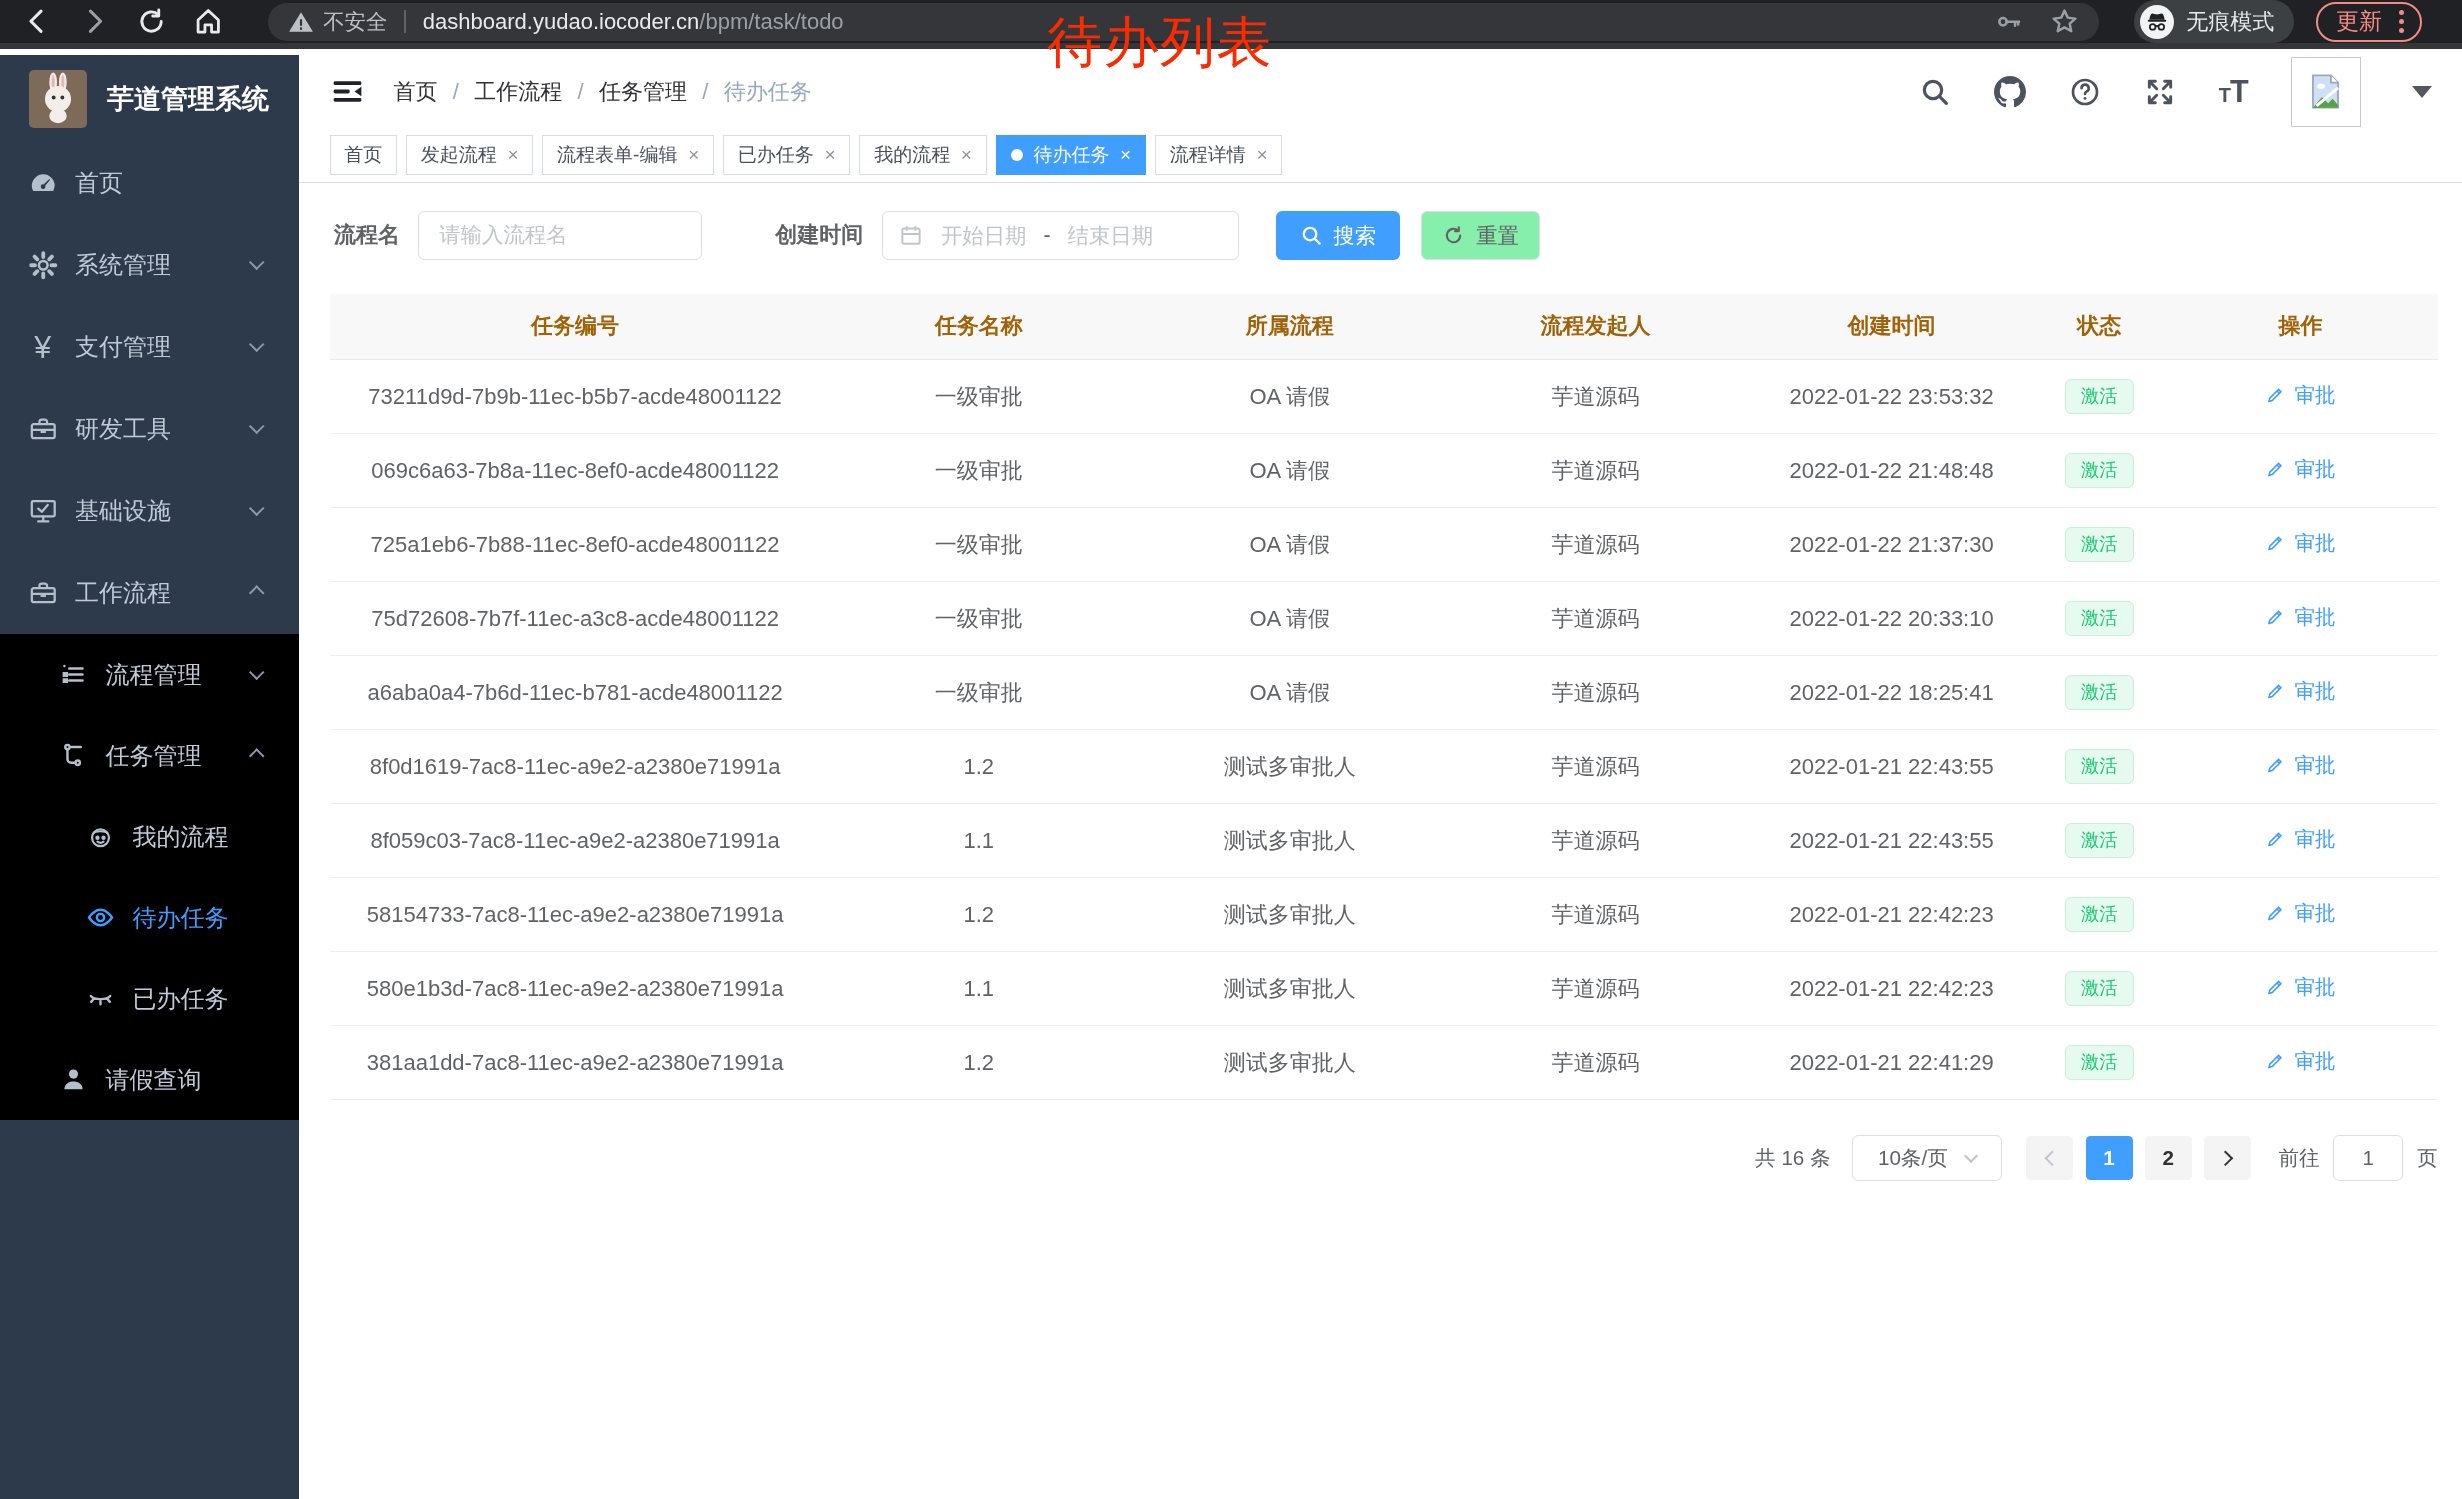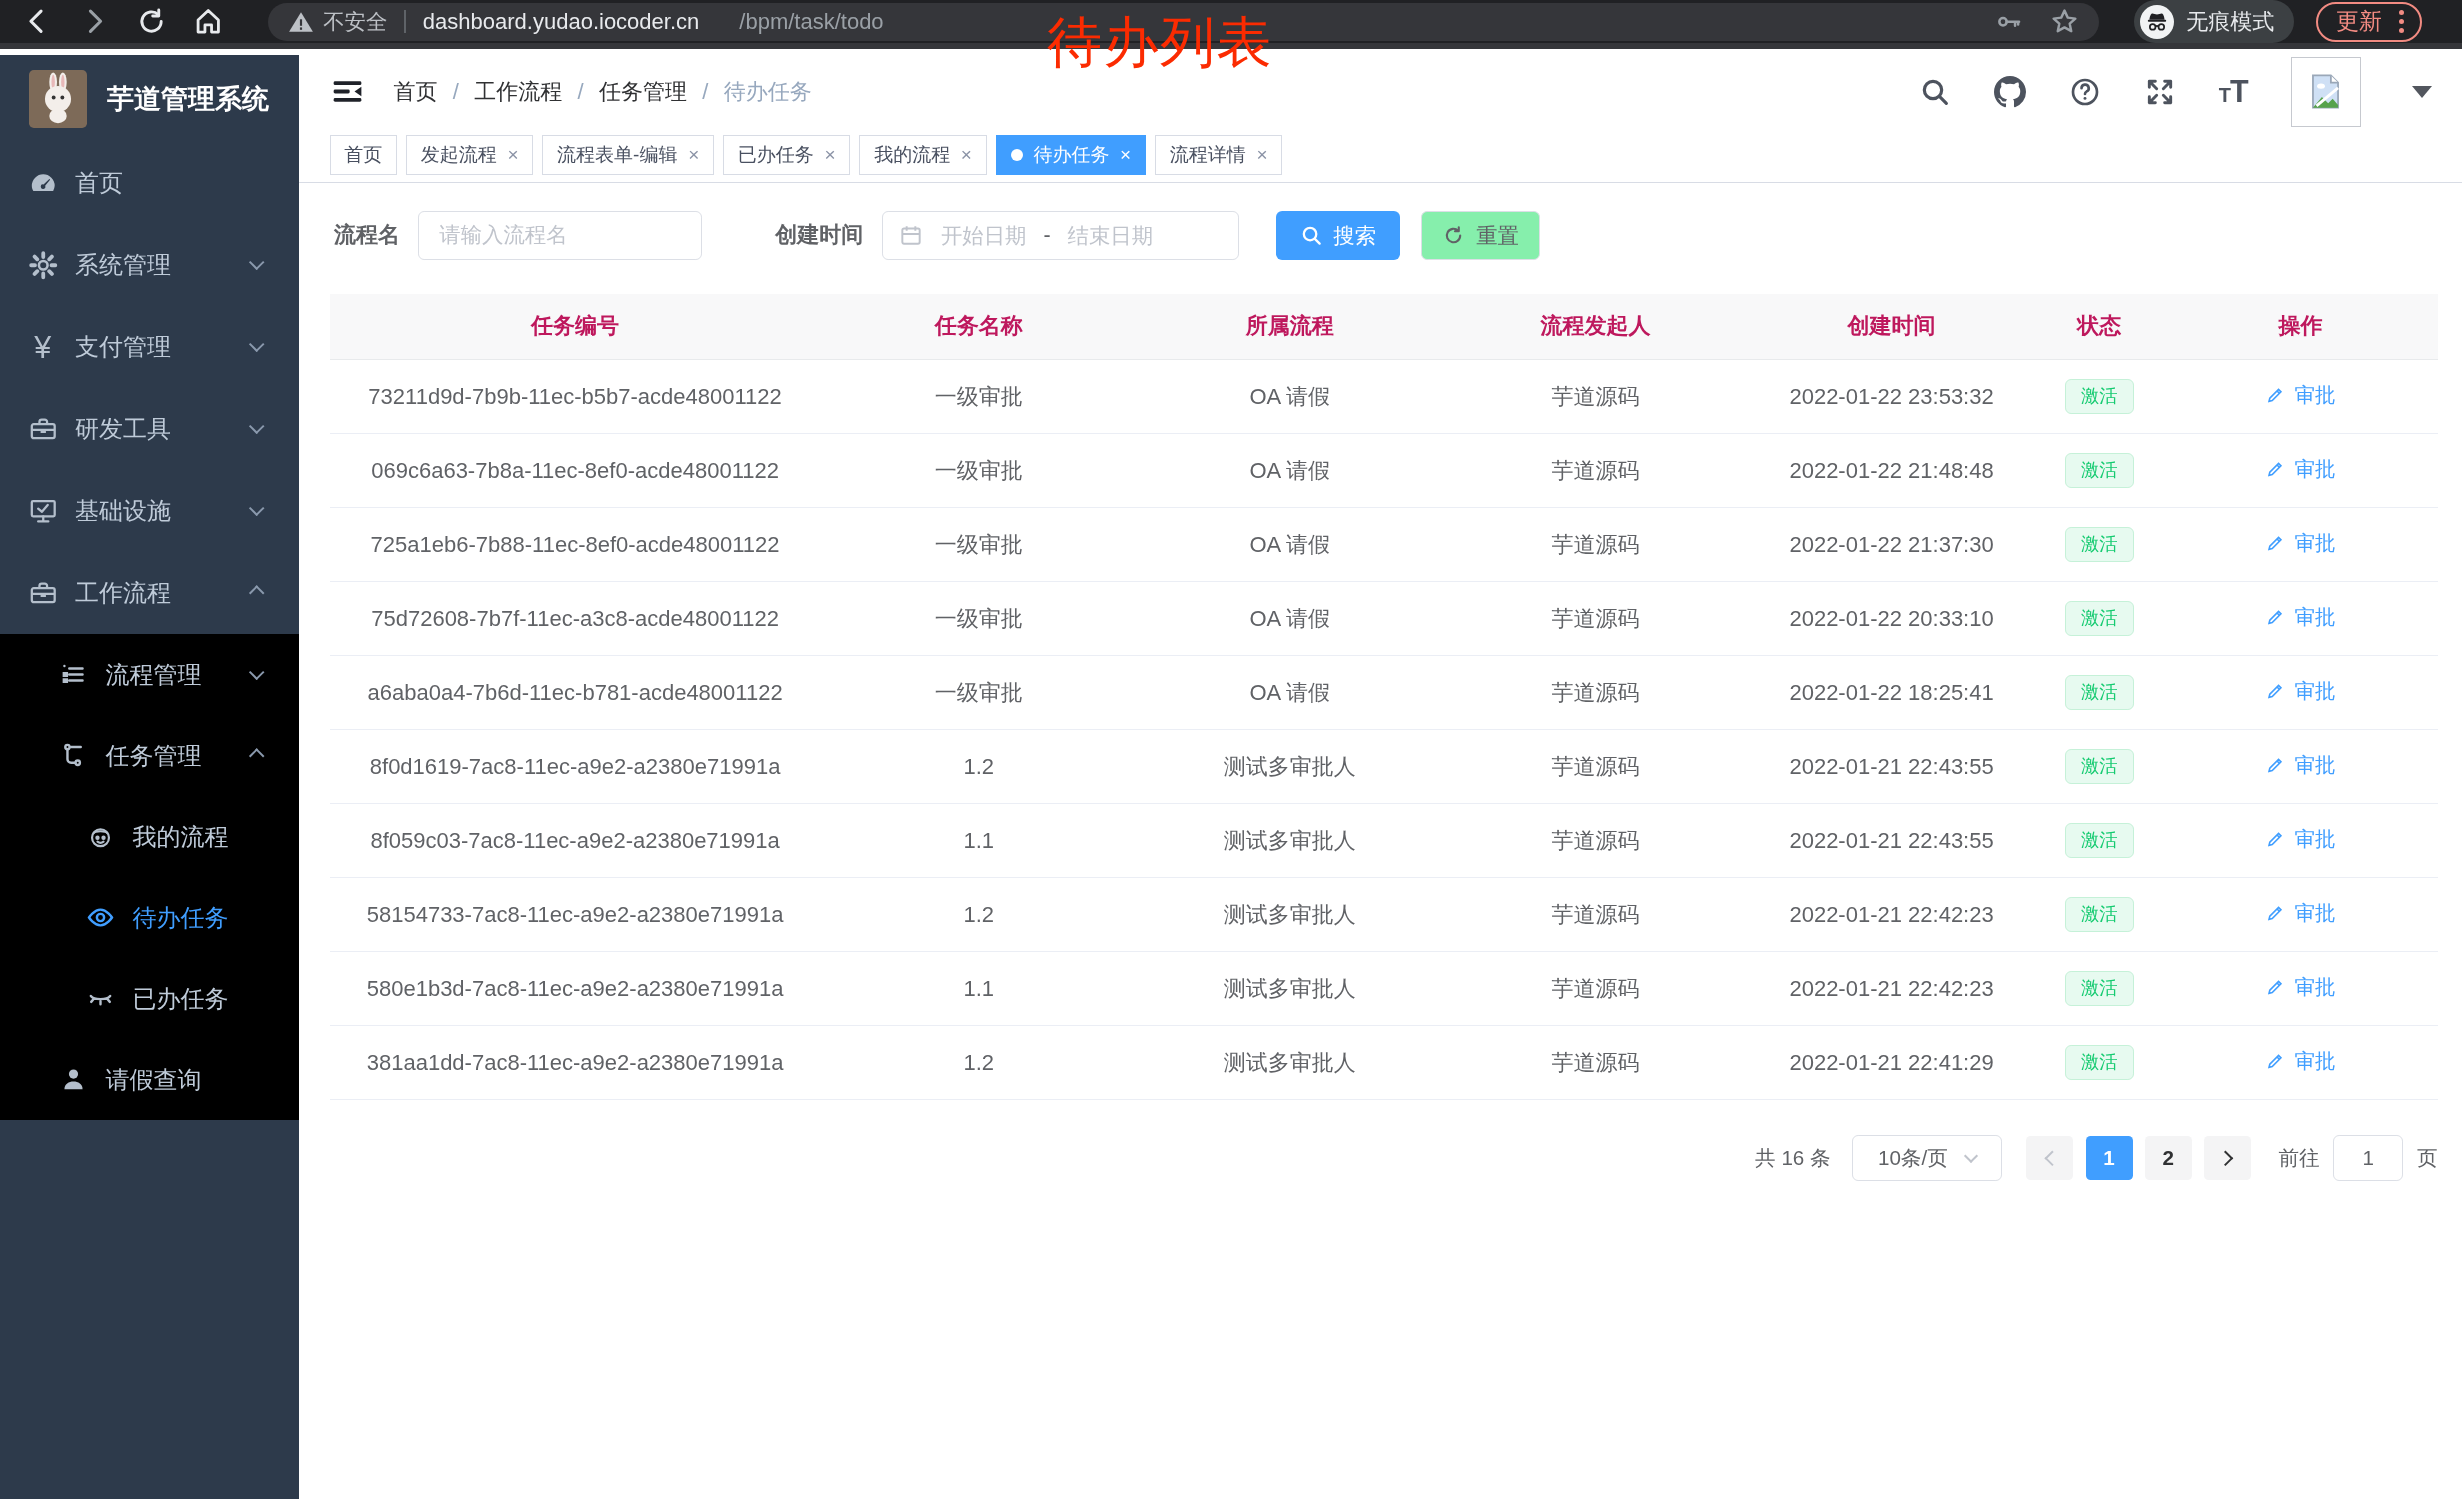--- a/index.html
+++ b/index.html
@@ -8,21 +8,21 @@
   svg { display:block; }
 
   
   .chrome { position:absolute; top:0; left:0; width:2462px; height:49px; background:#202124; border-bottom:6.1px solid #35363a; display:flex; align-items:center; padding:0 20px; z-index:5; }
   .chrome-btn { width:34px; height:34px; display:flex; align-items:center; justify-content:center; color:#e8eaed; margin-right:23px; flex:0 0 auto; }
   .chrome-btn.dim { color:#9aa0a6; }
   .omnibox { width:1831px; height:38px; margin-left:20px; background:#35363a; border-radius:20px; display:flex; align-items:center; padding:0 20px; color:#bdc1c6; }
   .omni-sep { width:1.5px; height:23px; background:#5f6368; margin:0 17px; }
   .sec-label { font-size:21.4px; color:#bdc1c6; margin-left:9.2px; }
   .url { font-size:22px; color:#e8eaed; white-space:nowrap; }
-  .url .path { color:#9aa0a6;margin-left:40px; }
+  .url .path { color:#9aa0a6; }
   .omni-right { margin-left:auto; display:flex; align-items:center; gap:27.5px; color:#9aa0a6; }
   .incog { margin-left:35px; height:43px; background:#3c4043; border-radius:21.4px; display:flex; align-items:center; padding:0 20px 0 6.1px; gap:12.2px; color:#e8eaed; font-size:22px; flex:0 0 auto; }
   .incog-circle { width:34px; height:34px; border-radius:50%; background:#f1f3f4; display:flex; align-items:center; justify-content:center; }
   .update-pill { margin-left:21.4px; height:40px; border:2.3px solid #f28b82; border-radius:20px; display:flex; align-items:center; gap:17px; padding:0 15.3px 0 18.3px; color:#f28b82; font-size:23px; flex:0 0 auto; }
   .dots { display:flex; flex-direction:column; gap:3.8px; }
   .dots i { width:5.3px; height:5.3px; border-radius:50%; background:#f28b82; }
 
   
   .annotation { position:absolute; left:1047px; top:6.1px; z-index:50; color:#fb2b01; font-size:55px; font-weight:500; letter-spacing:1.5px; }
 
@@ -76,21 +76,21 @@
   .date-range .rs { color:#606266; }
   .cal-ic { width:26px; height:26px; color:#c0c4cc; flex:0 0 auto; }
   .btn { height:49px; border-radius:6.1px; display:inline-flex; align-items:center; justify-content:center; gap:10.7px; font-size:21.4px; cursor:pointer; border:1.5px solid transparent; }
   .btn-search { background:#409eff; color:#fff; padding:0 23px; margin-left:37px; }
   .btn-reset { background:#86efac; color:#606266; border-color:#dcdfe6; padding:0 20px; margin-left:21.4px; }
   .btn-ic { width:23px; height:23px; }
 
   
   .table-wrap { margin:34px 24.4px 0 30.5px; }
   table { width:100%; border-collapse:collapse; table-layout:fixed; }
-  th { background:#f8f8f9; color:#be185d; font-weight:700; font-size:22px; height:66px; text-align:center; border-bottom:1.5px solid #e8eaec; }
+  th { background:#f8f8f9; color:#a16207; font-weight:700; font-size:22px; height:66px; text-align:center; border-bottom:1.5px solid #e8eaec; }
   td { height:74px; text-align:center; font-size:22px; color:#606266; border-bottom:1.5px solid #ebeef5; overflow:hidden; white-space:nowrap; }
   .c0{width:23.3%}.c1{width:15%}.c2{width:14.5%}.c3{width:14.5%}.c4{width:13.6%}.c5{width:6.1%}.c6{width:13%}
   .badge { display:inline-block; padding:5.3px 15.3px; background:#e7faf0; border:1.5px solid #c5f1d8; border-radius:6.1px; color:#16cb71; font-size:18.3px; line-height:1.25; }
   .approve { color:#409eff; display:inline-flex; align-items:center; gap:7.6px; font-size:20.6px; cursor:pointer; }
   .pen-ic { width:21.4px; height:21.4px; }
 
   
   .pagination { display:flex; align-items:center; justify-content:flex-end; margin:35px 24.4px 0 0; font-size:20.6px; color:#606266; }
   .pg-total { margin-right:21.4px; white-space:nowrap; }
   .size-select { width:150px; height:46px; border:1.5px solid #dcdfe6; border-radius:6.1px; display:flex; align-items:center; justify-content:center; gap:18.3px; color:#606266; cursor:pointer; }

